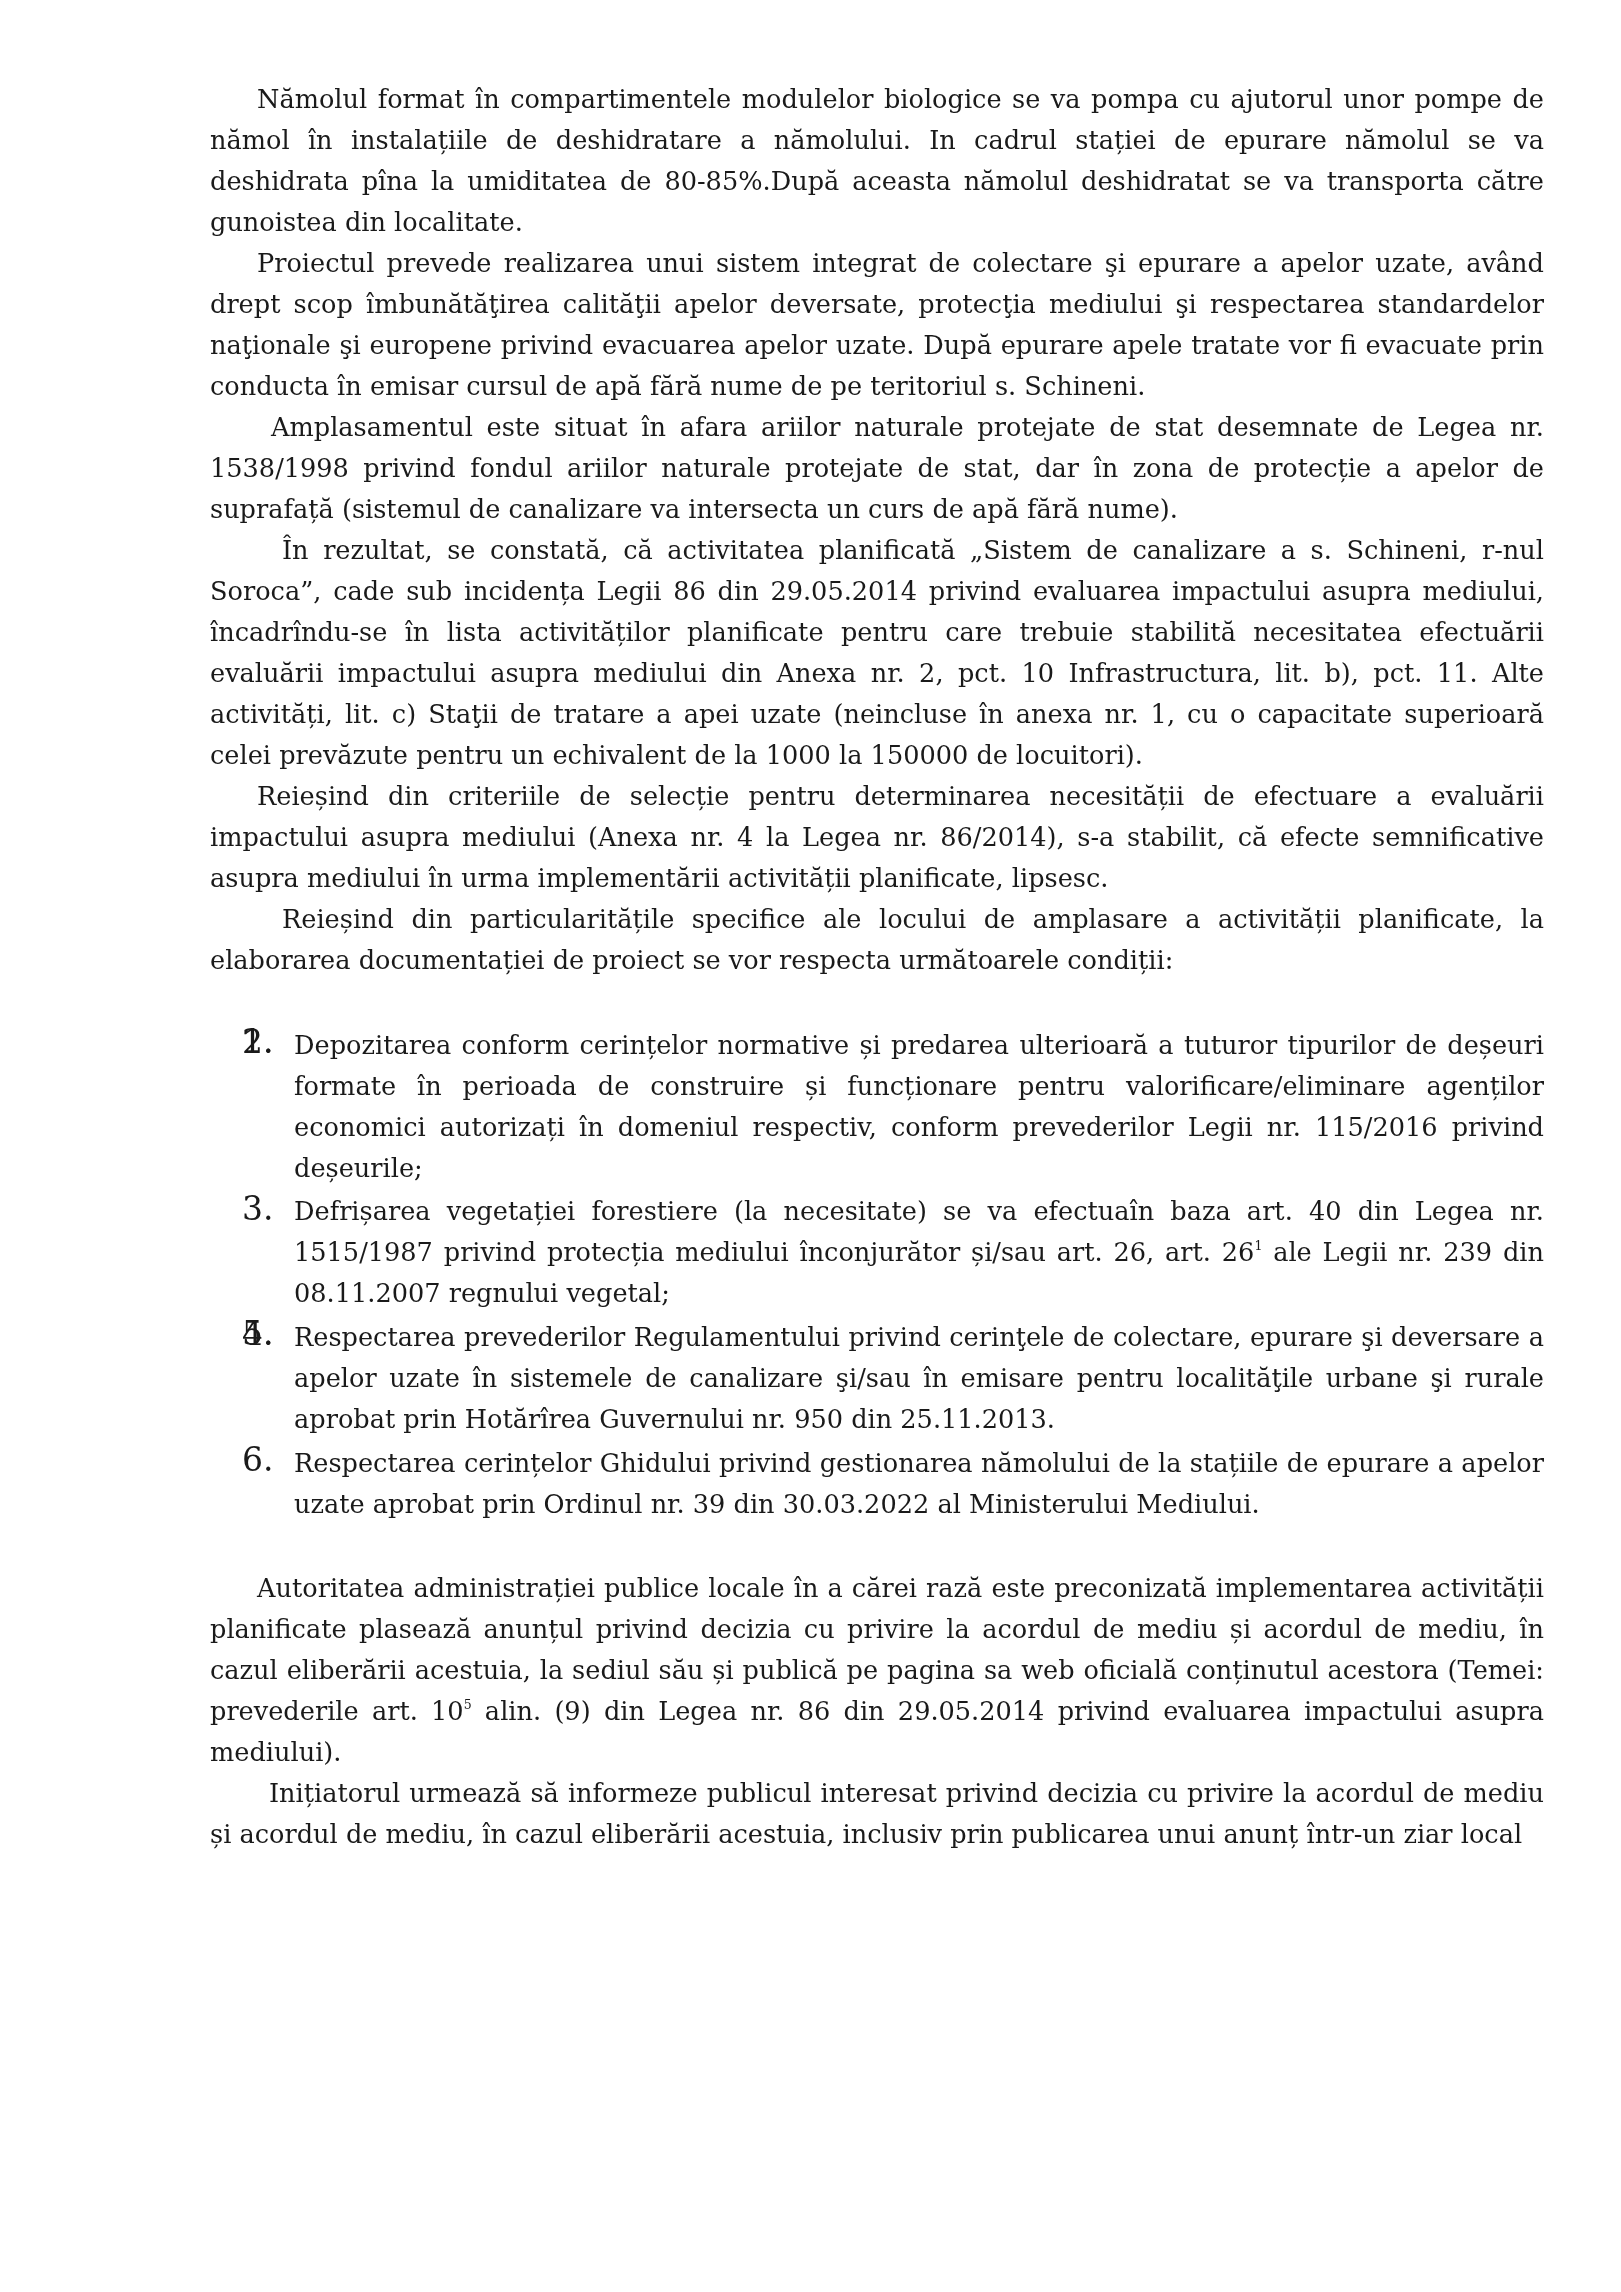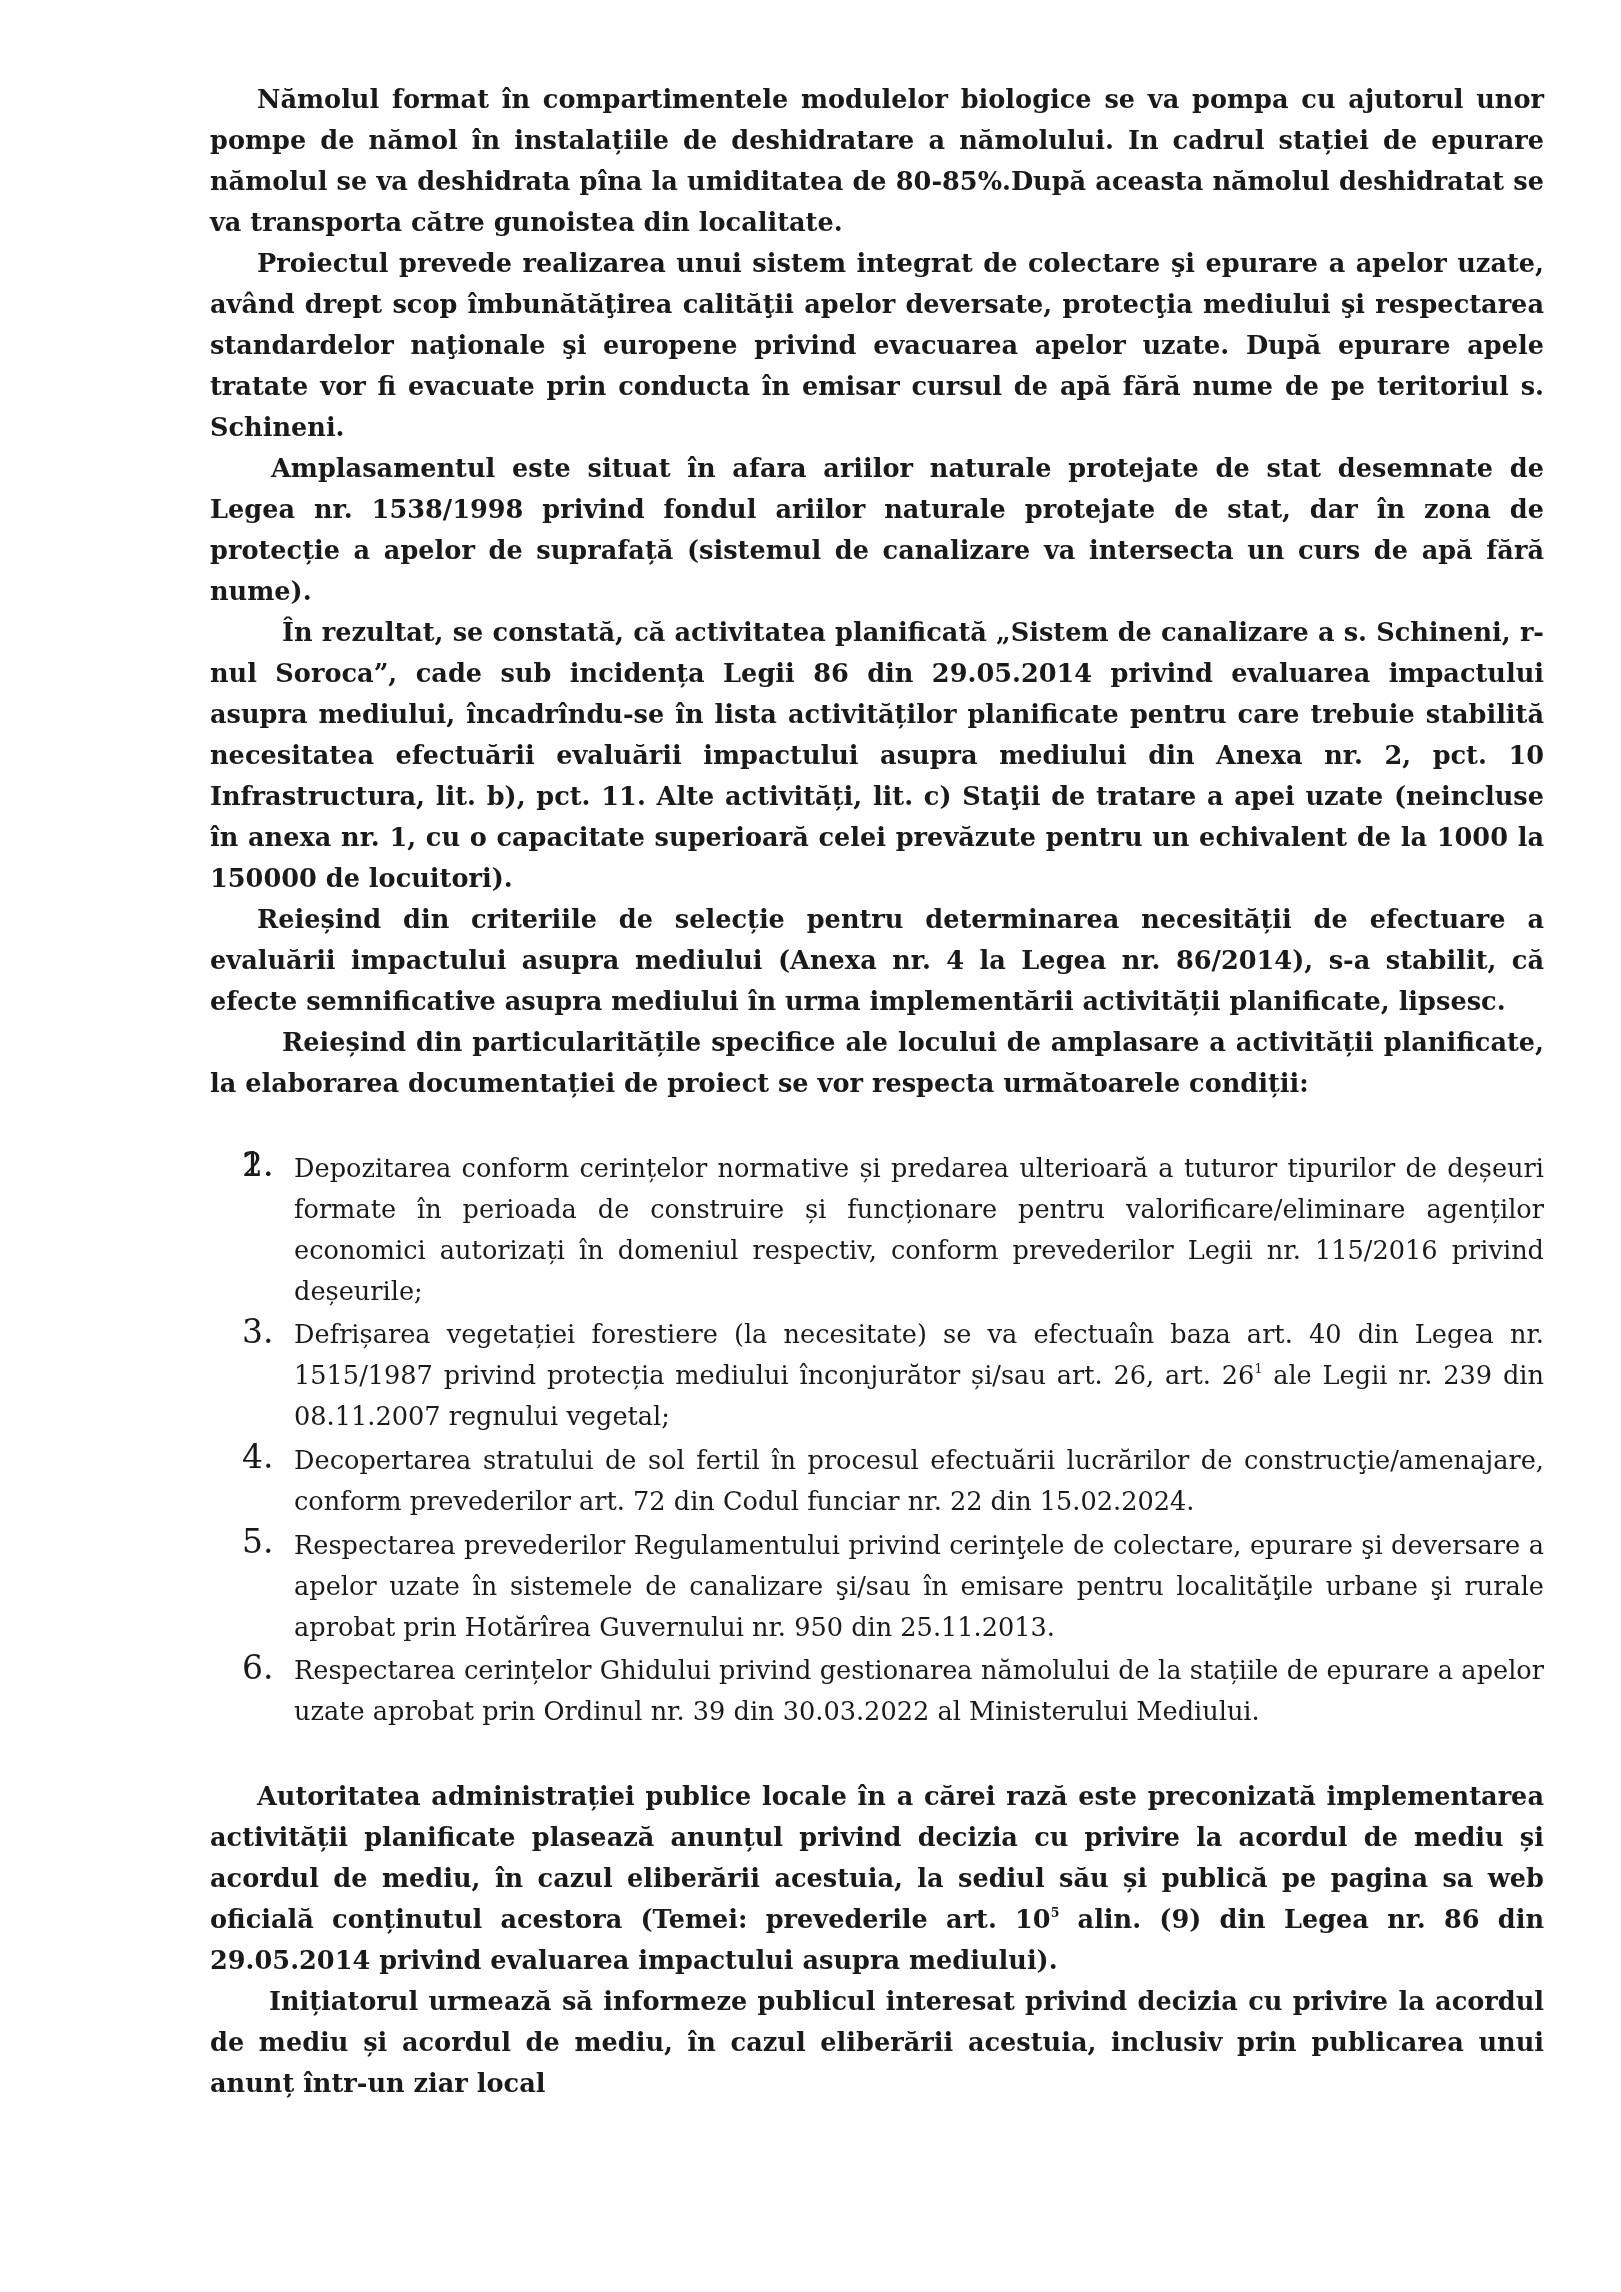--- a/index.html
+++ b/index.html
@@ -20,21 +20,20 @@
       width: 1334px;
       font-family: "DejaVu Serif", serif;
       font-size: 25.6px;
       line-height: 41px;
       color: #1a1a1a;
       text-align: justify;
     }
     .para {
       margin: 0;
       text-indent: 54px;
-      font-weight: bold;
     }
     .para.indent-sm { text-indent: 47px; }
     .para.indent-md { text-indent: 61px; }
     .para.indent-lg { text-indent: 72px; }
     .para.indent-xs { text-indent: 59px; }
     .spacer-after-intro { height: 41px; }
     ol.conditions {
       list-style: none;
       margin: 0;
       padding: 0;
@@ -76,21 +75,20 @@
     <li>
       <span class="num">2.</span>
       <span>Depozitarea conform cerințelor normative și predarea ulterioară a tuturor tipurilor de deșeuri formate în perioada de construire și funcționare pentru valorificare/eliminare agenților economici autorizați în domeniul respectiv, conform prevederilor Legii nr. 115/2016 privind deșeurile;</span>
     </li>
     <li>
       <span class="num">3.</span>
       <span><span>Defrișarea vegetației forestiere (la necesitate) se va efectuaîn baza art. 40 din Legea nr. 1515/1987 privind protecția mediului înconjurător și/sau art. 26, art. 26</span><sup>1</sup><span> ale Legii nr. 239 din 08.11.2007 regnului vegetal;</span></span>
     </li>
     <li>
       <span class="num">4.</span>
-      <span>Decopertarea stratului de sol fertil în procesul efectuării lucrărilor de construcţie/amenajare, conform prevederilor art. 72 din Codul funciar nr. 22 din 15.02.2024.</span>
     </li>
     <li>
       <span class="num">5.</span>
       <span>Respectarea prevederilor Regulamentului privind cerinţele de colectare, epurare şi deversare a apelor uzate în sistemele de canalizare şi/sau în emisare pentru localităţile urbane şi rurale aprobat prin Hotărîrea Guvernului nr. 950 din 25.11.2013.</span>
     </li>
     <li>
       <span class="num">6.</span>
       <span>Respectarea cerințelor Ghidului privind gestionarea nămolului de la stațiile de epurare a apelor uzate aprobat prin Ordinul nr. 39 din 30.03.2022 al Ministerului Mediului.</span>
     </li>
   </ol>

